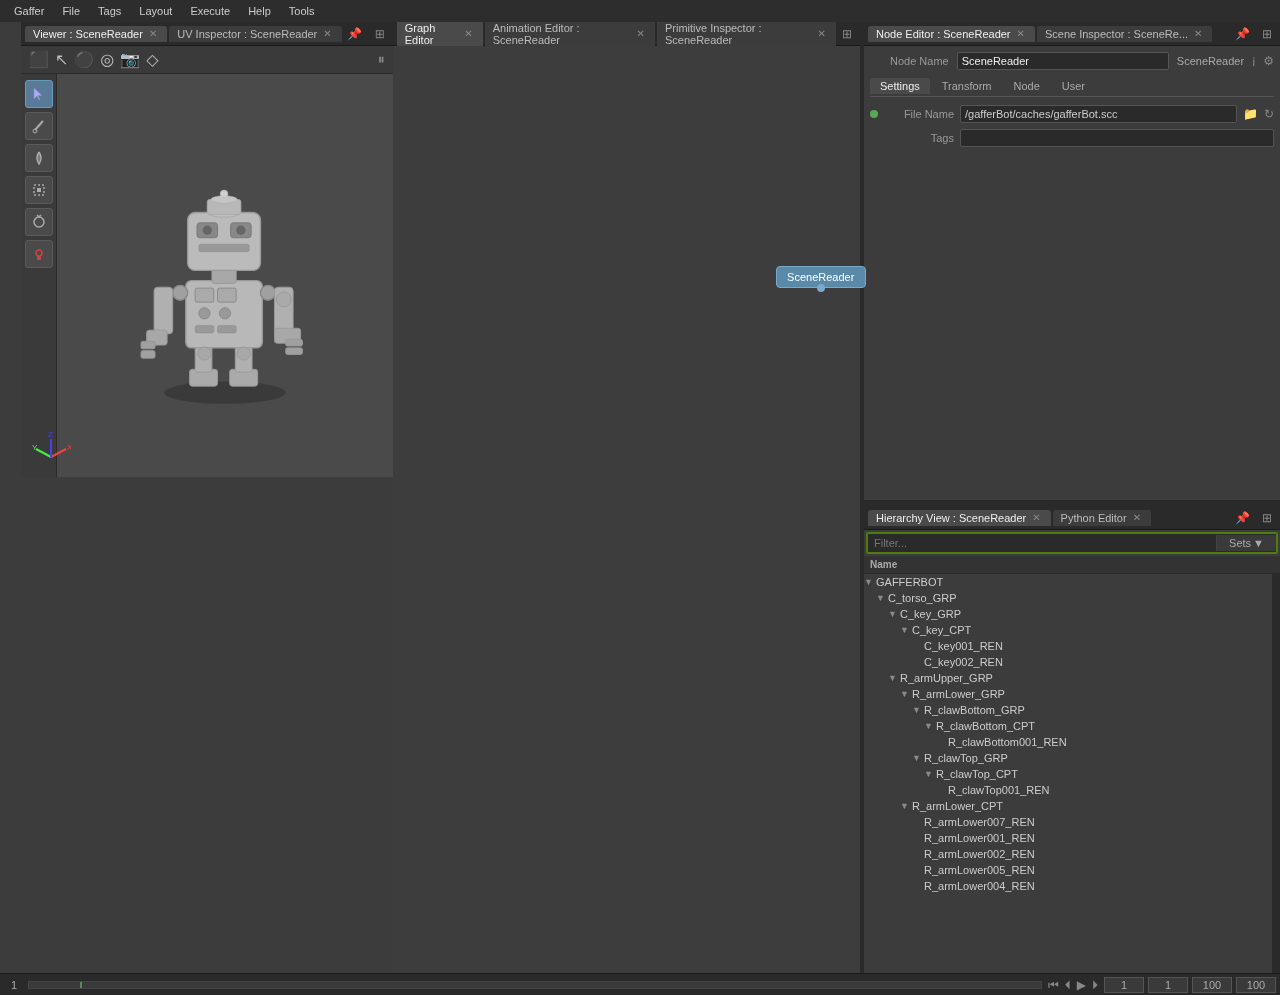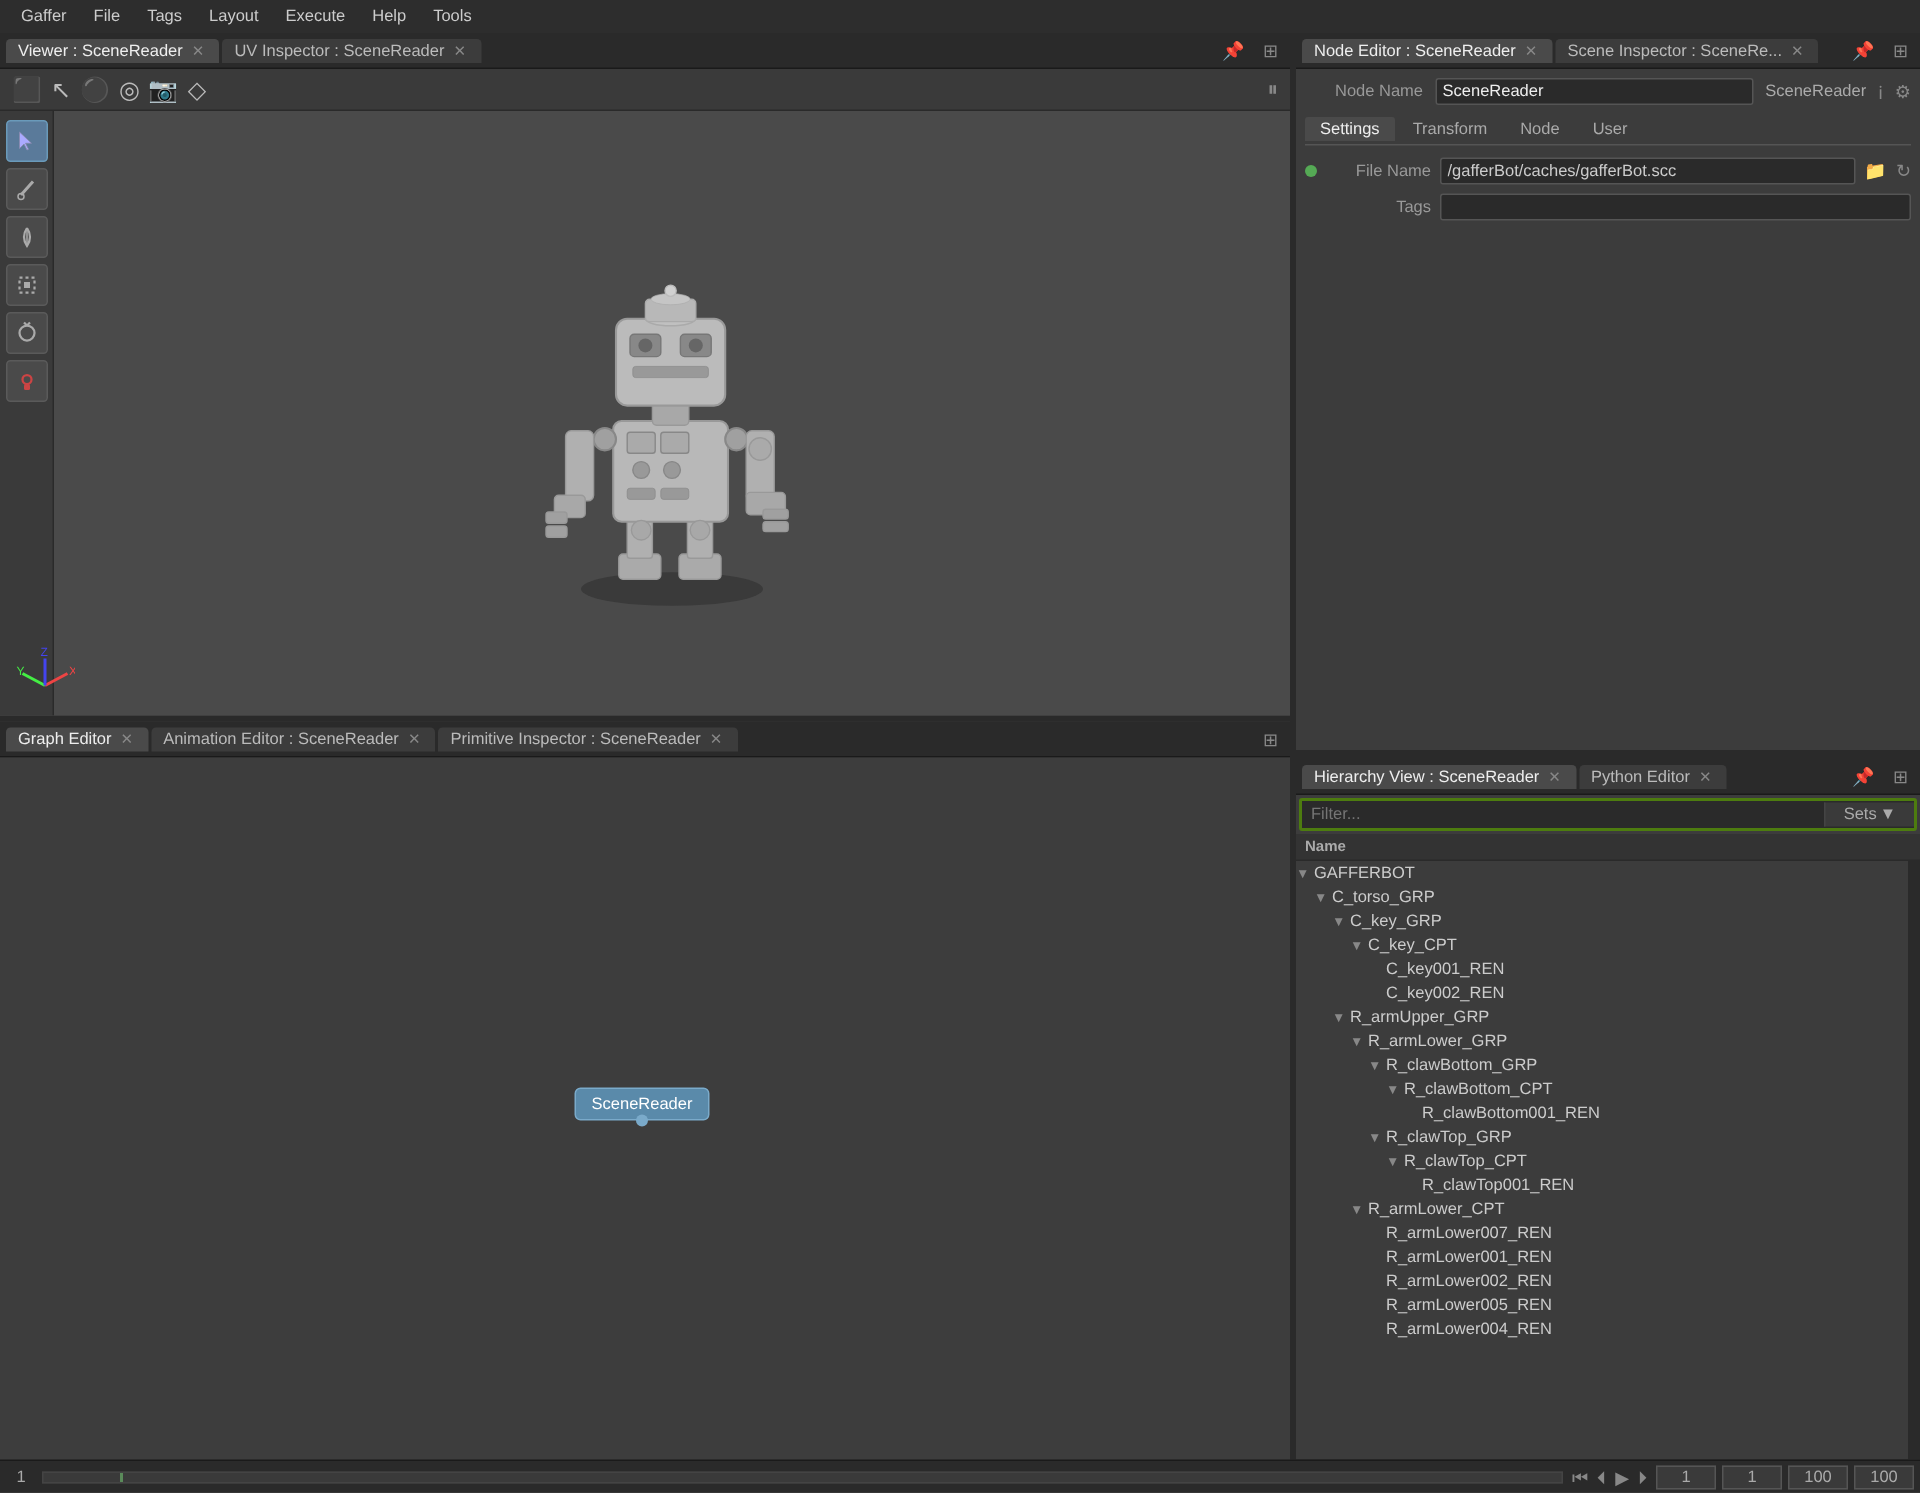--- a/index.html
+++ b/index.html
@@ -35,23 +35,24 @@
     
     #main-area {
       display: flex;
       flex: 1;
       overflow: hidden;
     }
 
     
     #left-panel {
       display: flex;
-      flex-direction: column;
+      flex-direction: row;
       width: 860px;
       flex-shrink: 0;
+      padding-left: 21px;
     }
 
     
     #viewer-section {
       display: flex;
       flex-direction: column;
       height: 455px;
       flex-shrink: 0;
     }
 

